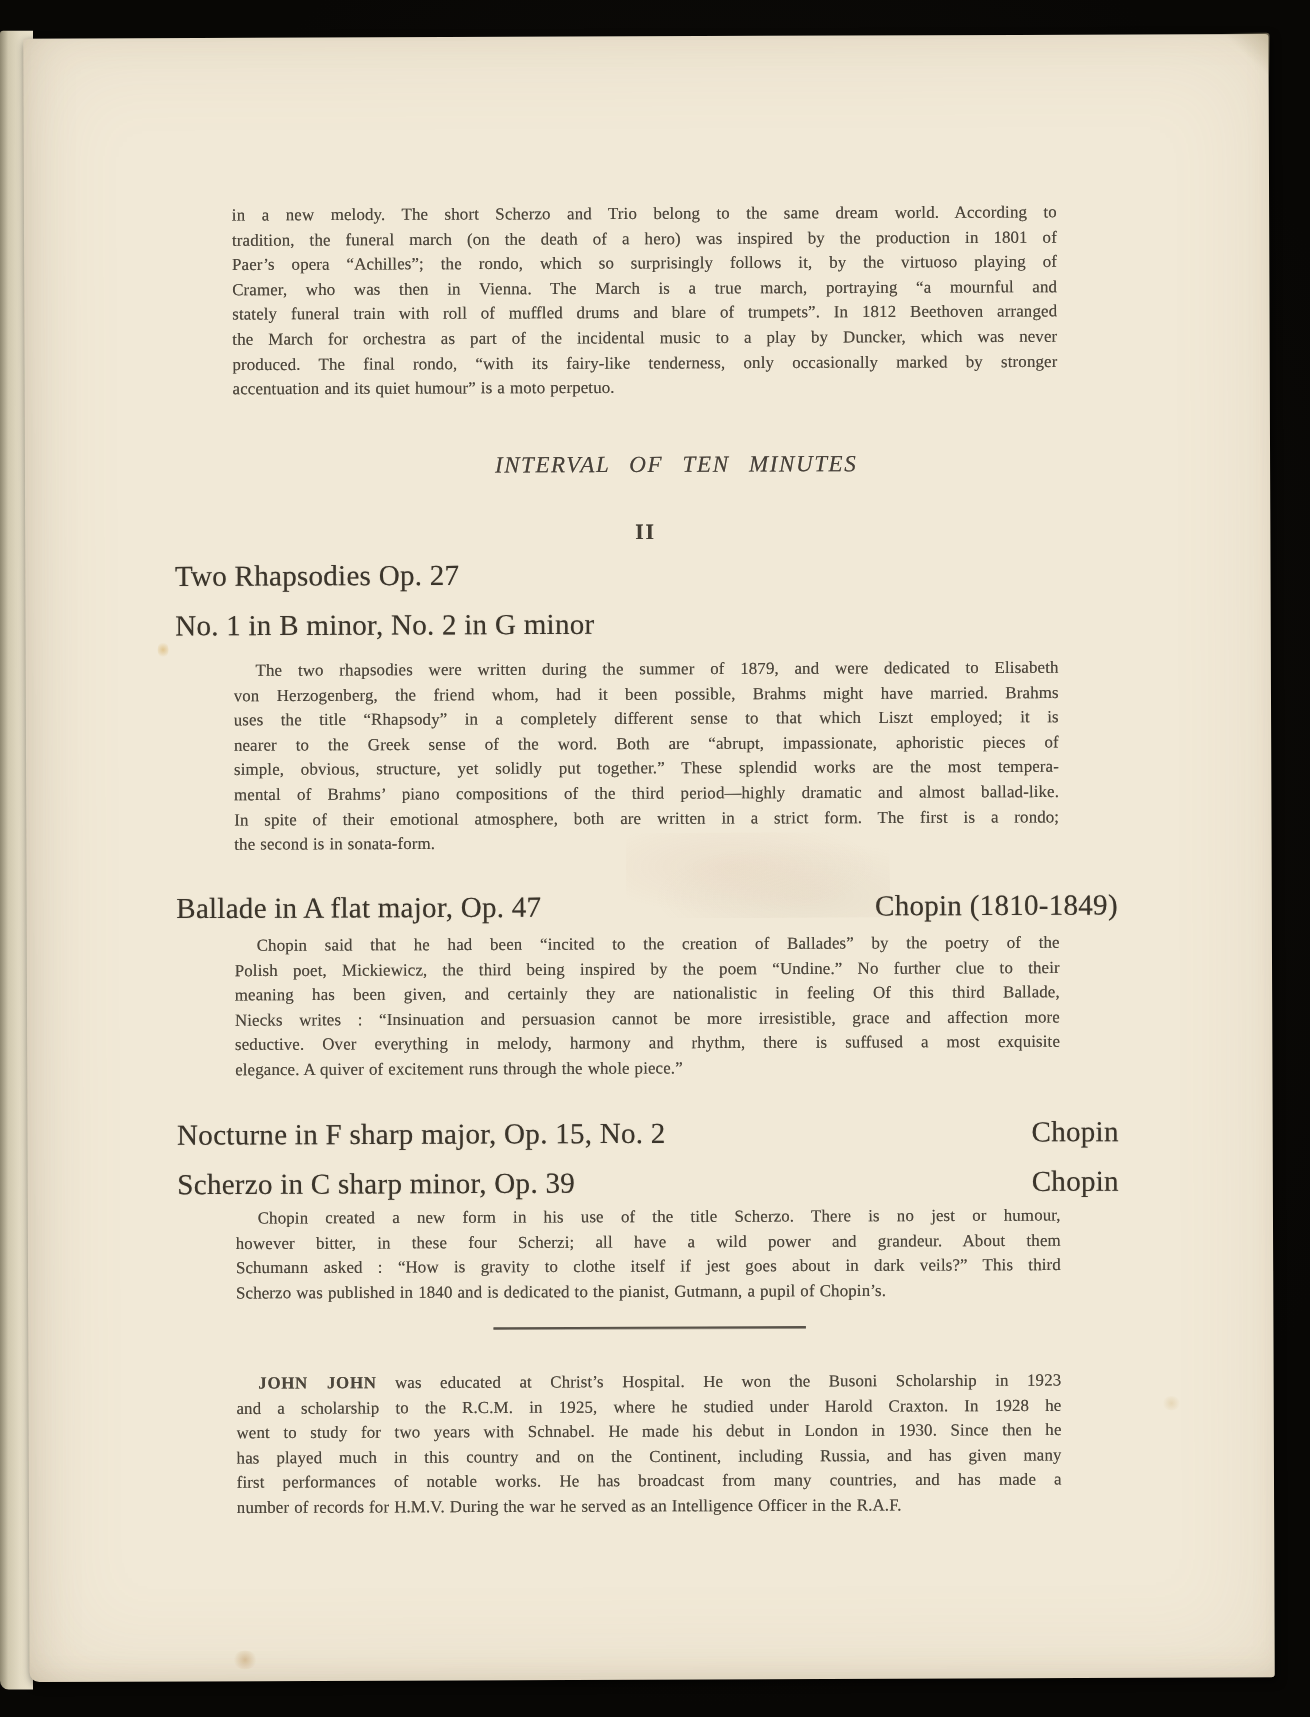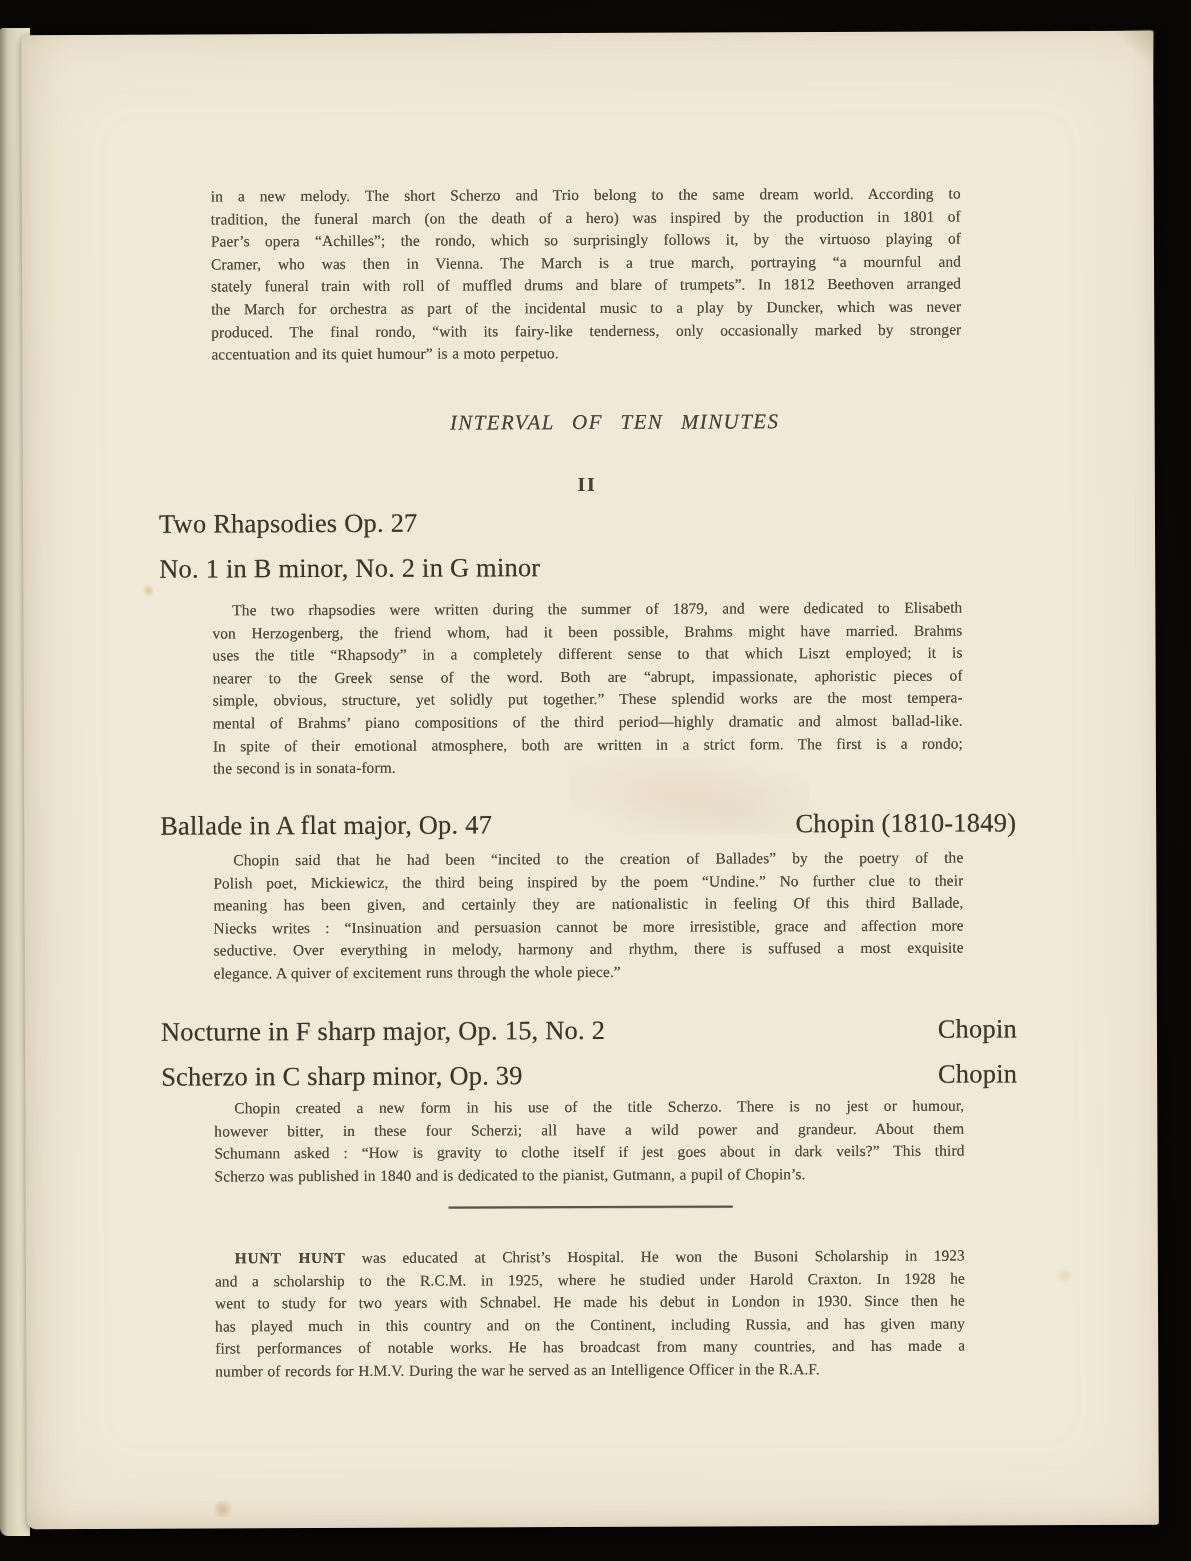--- a/index.html
+++ b/index.html
@@ -153,21 +153,21 @@
     <div class="para indent" style="top:1063px">
         <div class="text-line">Chopin created a new form in his use of the title Scherzo.  There is no jest or humour,</div>
         <div class="text-line">however bitter, in these four Scherzi;  all have a wild power and grandeur.  About them</div>
         <div class="text-line">Schumann asked :  “How is gravity to clothe itself if jest goes about in dark veils?”  This third</div>
         <div class="text-line last">Scherzo was published in 1840 and is dedicated to the pianist, Gutmann, a pupil of Chopin’s.</div>
       </div>
 
     <div class="rule"></div>
 
     <div class="para" style="top:1213px">
-      <div class="text-line bio-first"><strong>HUNT HUNT</strong><span> was educated at Christ’s Hospital.  He won the Busoni Scholarship in 1923</span></div>
+      <div class="text-line bio-first"><strong>JOHN JOHN</strong><span> was educated at Christ’s Hospital.  He won the Busoni Scholarship in 1923</span></div>
       <div>
           <div class="text-line">and a scholarship to the R.C.M. in 1925, where he studied under Harold Craxton.  In 1928 he</div>
           <div class="text-line">went to study for two years with Schnabel.  He made his debut in London in 1930.  Since then he</div>
           <div class="text-line">has played much in this country and on the Continent, including Russia, and has given many</div>
           <div class="text-line">first performances of notable works.  He has broadcast from many countries, and has made a</div>
           <div class="text-line last">number of records for H.M.V.  During the war he served as an Intelligence Officer in the R.A.F.</div>
         </div>
     </div>
 
     <div class="stain stain-a"></div>

